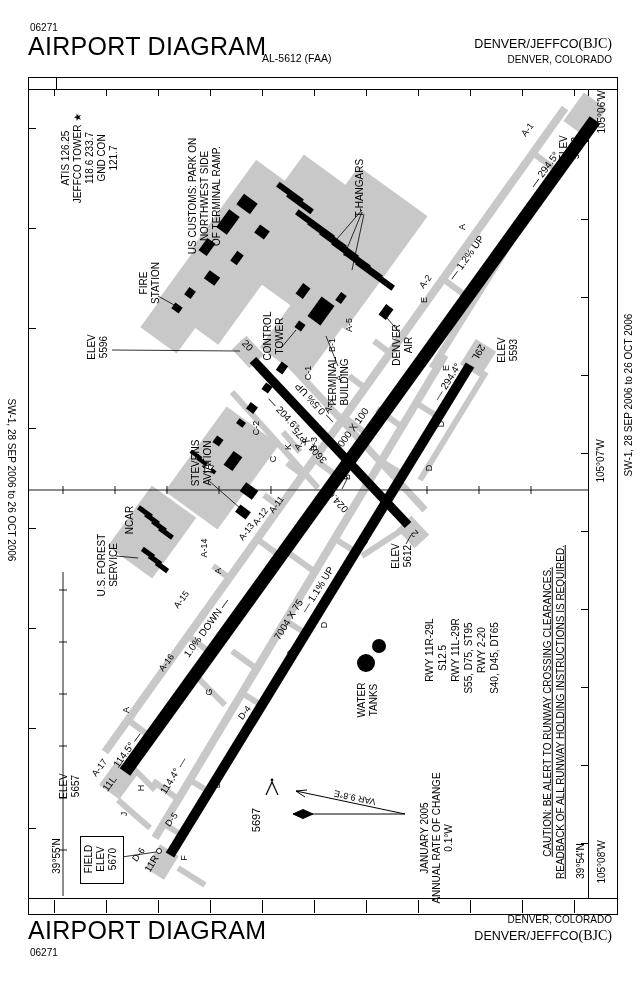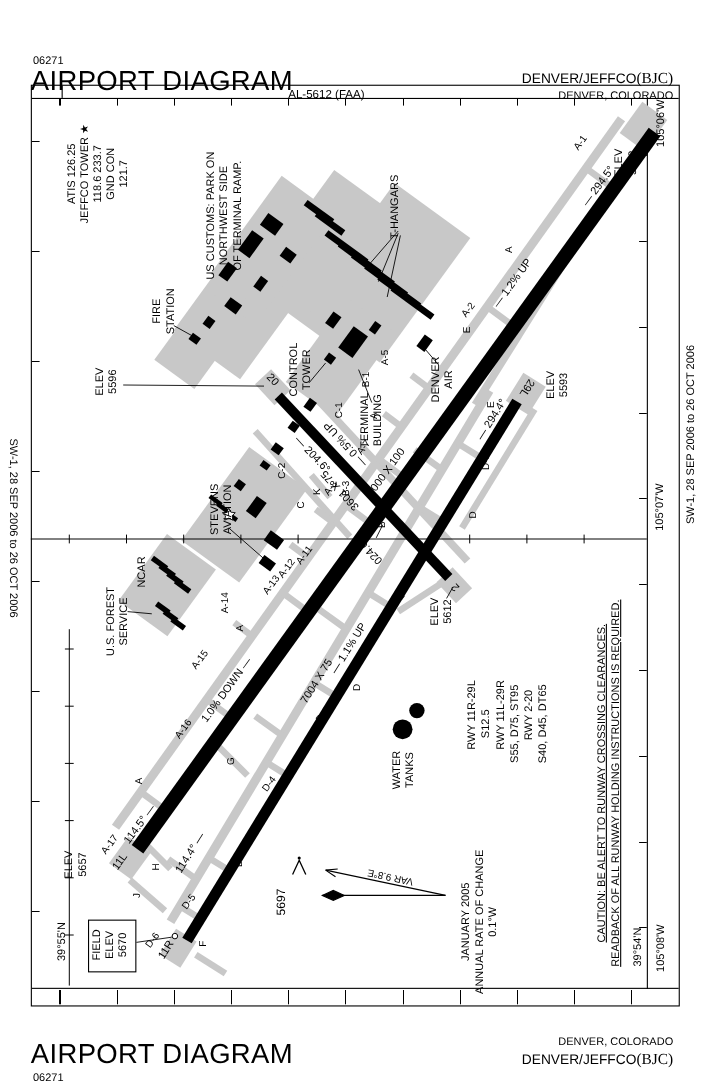--- a/index.html
+++ b/index.html
@@ -1,20 +1,20 @@
 <!DOCTYPE html>
 <html><head>
 <meta charset="utf-8">
 <style>
   html,body{margin:0;padding:0;background:#fff;}
   .sheet{position:relative;width:641px;height:988px;background:#fff;color:#000;
          font-family:"Liberation Sans",sans-serif;overflow:hidden;}
   .lab{position:absolute;white-space:nowrap;line-height:1.05;font-size:10px;
        transform:translate(-50%,-50%) rotate(var(--r,-90deg));}
-  .hlab{position:absolute;white-space:nowrap;line-height:1.1;margin-top:28px;}
+  .hlab{position:absolute;white-space:nowrap;line-height:1.1;}
   .u{text-decoration:underline;}
   .frame{position:absolute;left:28px;top:77px;width:588px;height:836px;border:1.4px solid #000;}
   .innertop{position:absolute;left:0;right:0;top:11px;border-top:1px solid #000;}
   .innerbot{position:absolute;left:0;right:0;bottom:15px;border-bottom:1px solid #000;}
   .innerright{position:absolute;top:11px;bottom:15px;right:28px;border-right:1px solid #000;}
   .tt{position:absolute;left:0;right:0;top:12px;height:6px;
       background:repeating-linear-gradient(to right,transparent 0 25px,#000 25px 26px,transparent 26px 52px);}
   .tb{position:absolute;left:0;right:0;bottom:1px;height:13px;
       background:repeating-linear-gradient(to right,transparent 0 25px,#000 25px 26px,transparent 26px 52px);}
   .tr{position:absolute;top:11px;bottom:15px;right:29px;width:7px;

